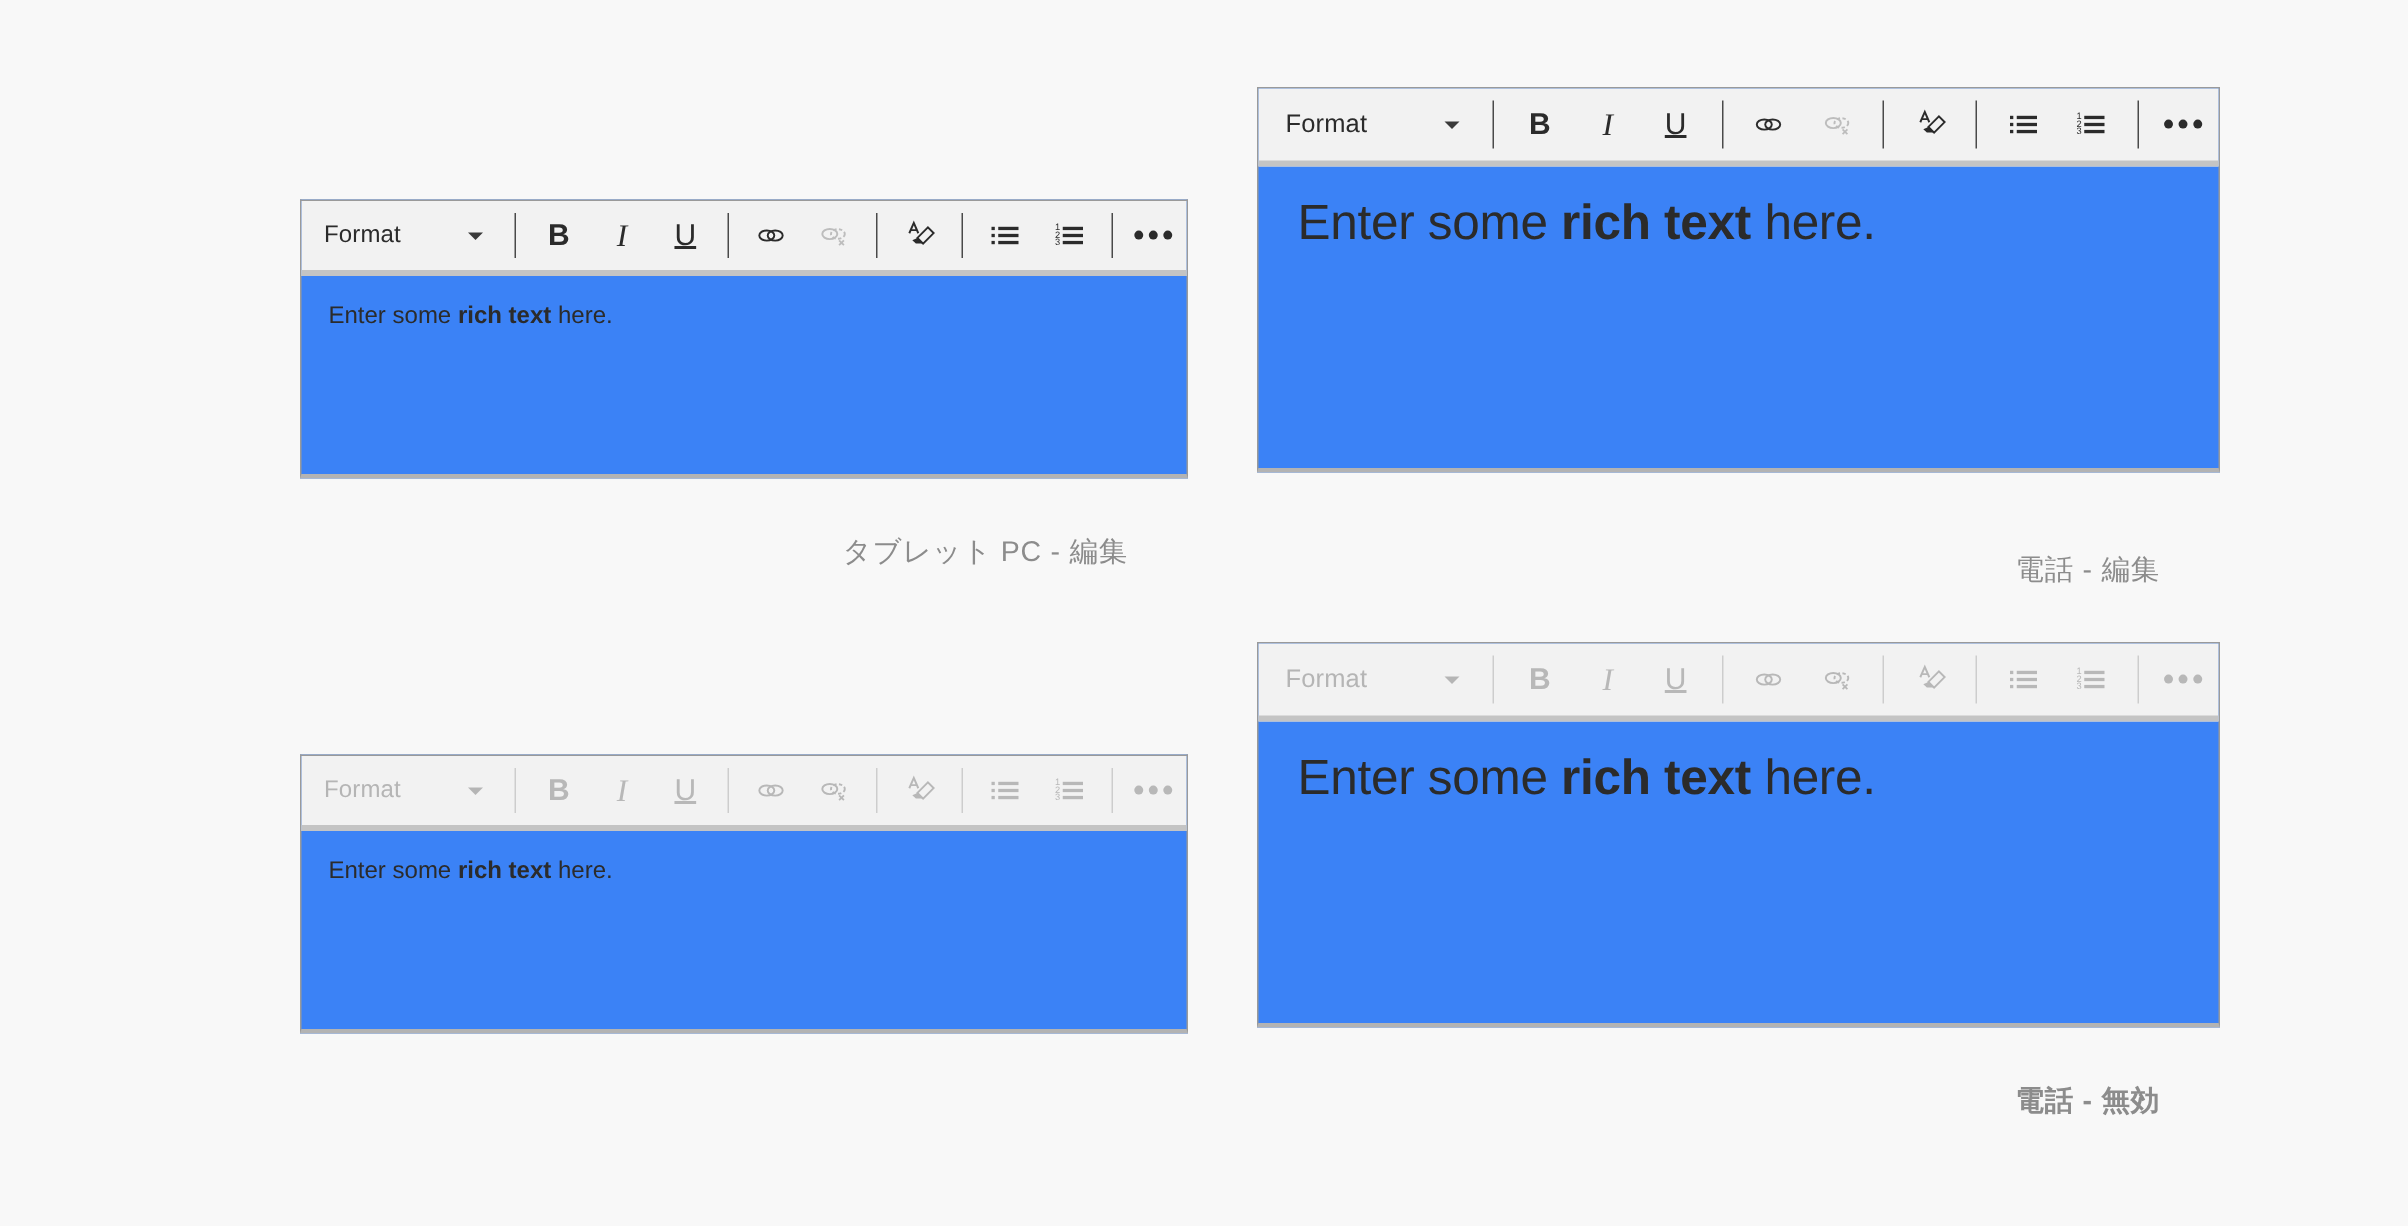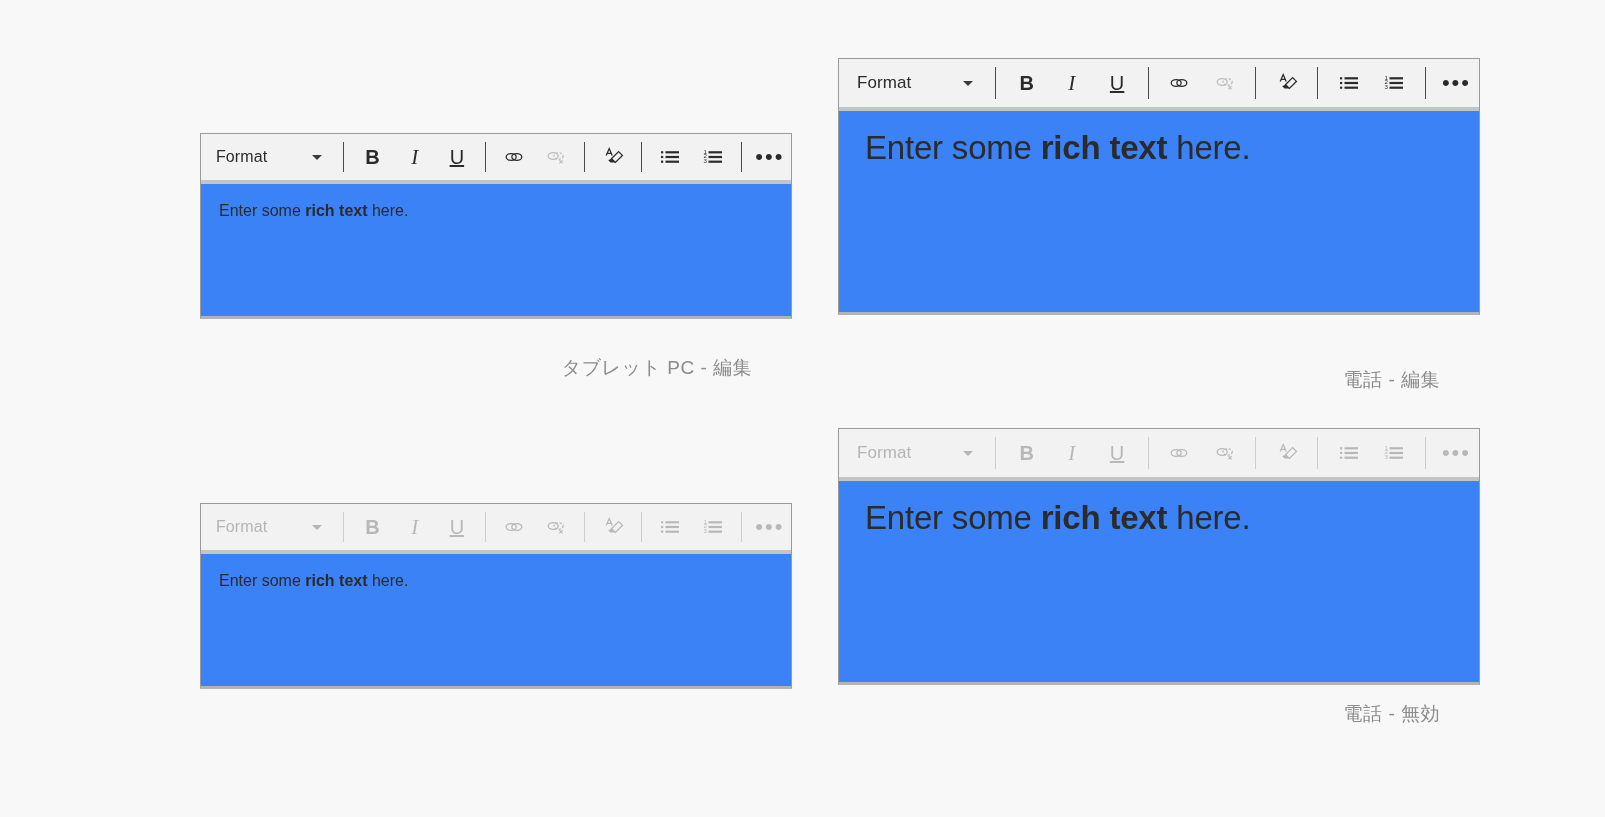--- a/index.html
+++ b/index.html
@@ -155,21 +155,21 @@
   .caption {
     text-align: right;
     color: #8c8c8c;
     font-size: 19px;
     letter-spacing: 0.5px;
     white-space: nowrap;
   }
   .cell-tablet-edit     .caption { margin-top: 36px; }
   .cell-phone-edit      .caption { margin-top: 52px; }
   .cell-tablet-disabled .caption { margin-top: 36px; }
-  .cell-phone-disabled  .caption { margin-top: 16px; }
+  .cell-phone-disabled  .caption { margin-top: 36px; font-weight: bold; }
 </style>
 </head>
 <body>
 
 <div class="grid">
 
   <div class="cell cell-tablet-edit">
     <div class="editor tablet">
 
       <div class="toolbar">

